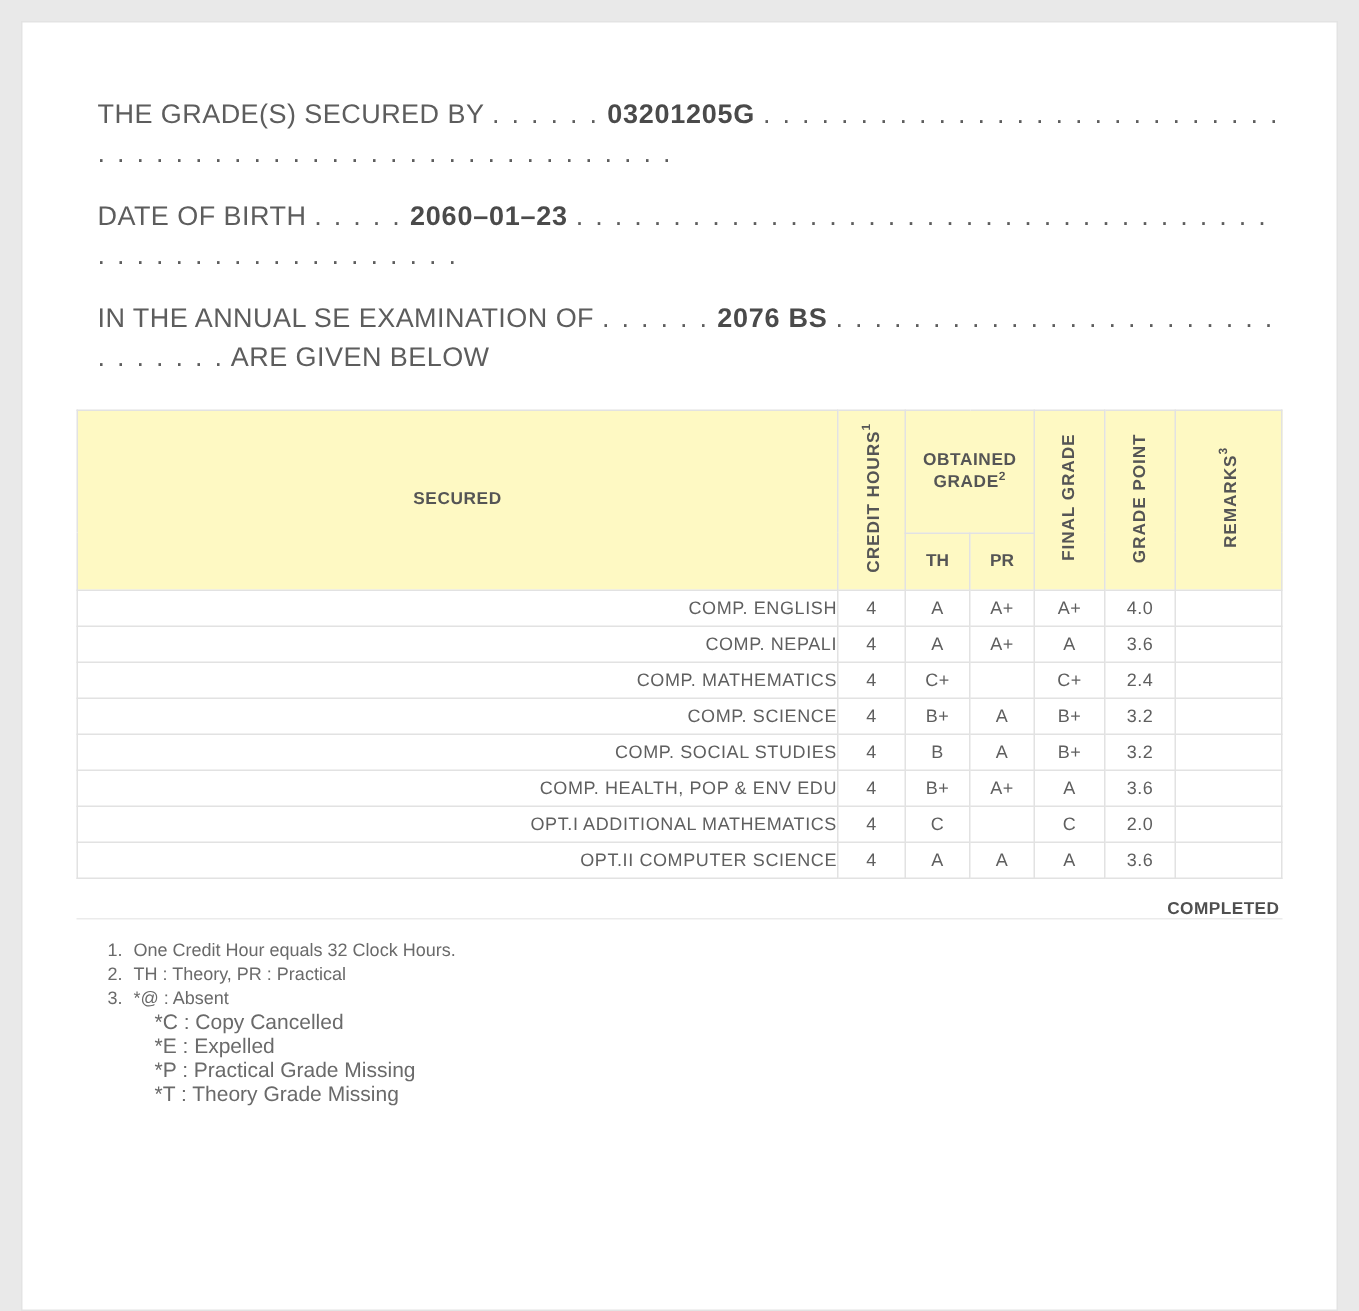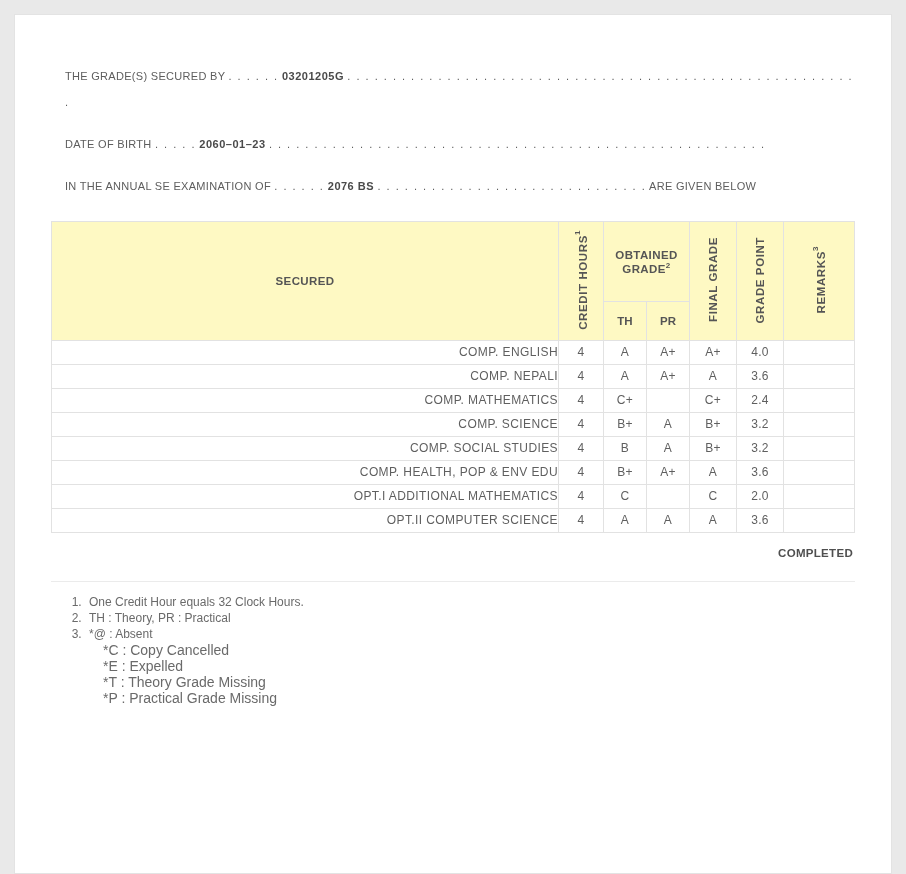--- a/index.html
+++ b/index.html
@@ -42,21 +42,21 @@
     color: #2b8fb0;
     font-family: "DejaVu Serif", serif;
     font-weight: bold;
     font-size: 16px;
     letter-spacing: 1px;
     margin: 14px 0 0 0;
   }
   .meta-block {
     margin-top: 26px;
     color: #5d5d5d;
-    font-size: 11px;
+    font-size: 18px;
     line-height: 26px;
     letter-spacing: 0.3px;
   }
   .meta-line {
     padding-left: 14px;
     white-space: normal;
     word-break: break-all;
   }
   .meta-line .val {
     font-weight: bold;
@@ -144,21 +144,20 @@
   }
   .completed-row {
     text-align: right;
     font-weight: bold;
     font-size: 11.5px;
     color: #4f4f4f;
     padding: 14px 2px 0 0;
     letter-spacing: 0.3px;
   }
   .notes {
-    margin-top: 22px;
     border-top: 1px solid #ebebeb;
     padding-top: 12px;
   }
   ol.note-list {
     margin: 0;
     padding-left: 34px;
     color: #6a6a6a;
     font-size: 12px;
     line-height: 16px;
   }
@@ -309,22 +308,22 @@
 
       <div class="notes">
         <ol class="note-list">
           <li>One Credit Hour equals 32 Clock Hours.</li>
           <li>TH : Theory, PR : Practical</li>
           <li>
             <span>*@ : Absent</span>
             <ul class="sub-notes">
               <li>*C : Copy Cancelled</li>
               <li>*E : Expelled</li>
+              <li>*P : Practical Grade Missing</li>
               <li>*T : Theory Grade Missing</li>
-              <li>*P : Practical Grade Missing</li>
             </ul>
           </li>
         </ol>
       </div>
 
     </div>
   </div>
 </div>
 
 </body></html>

